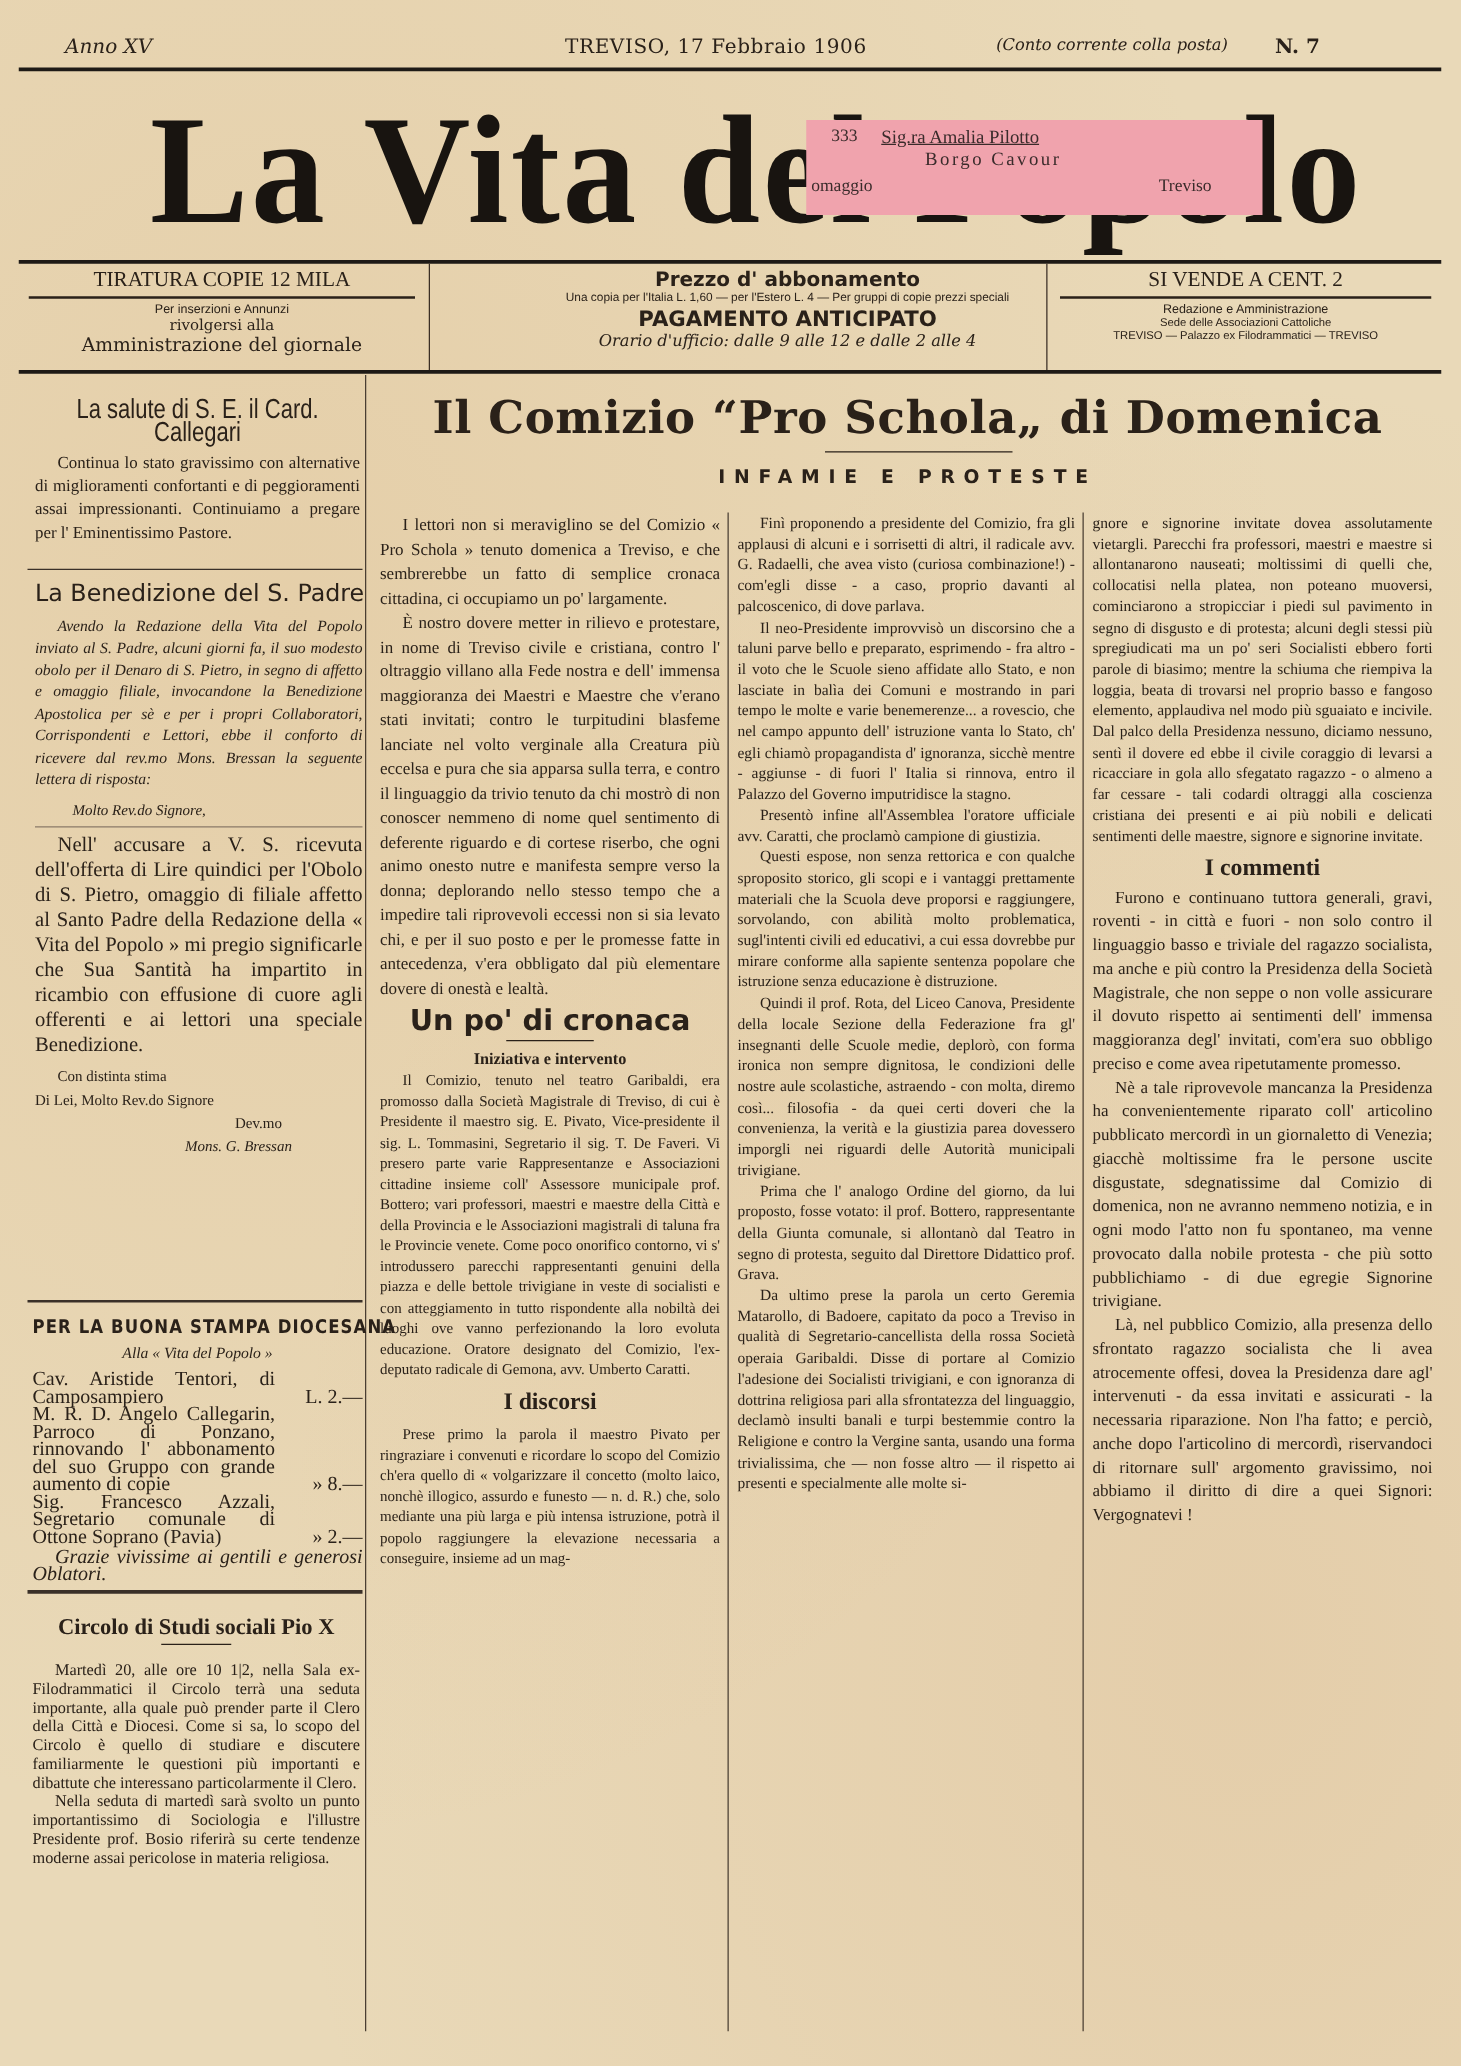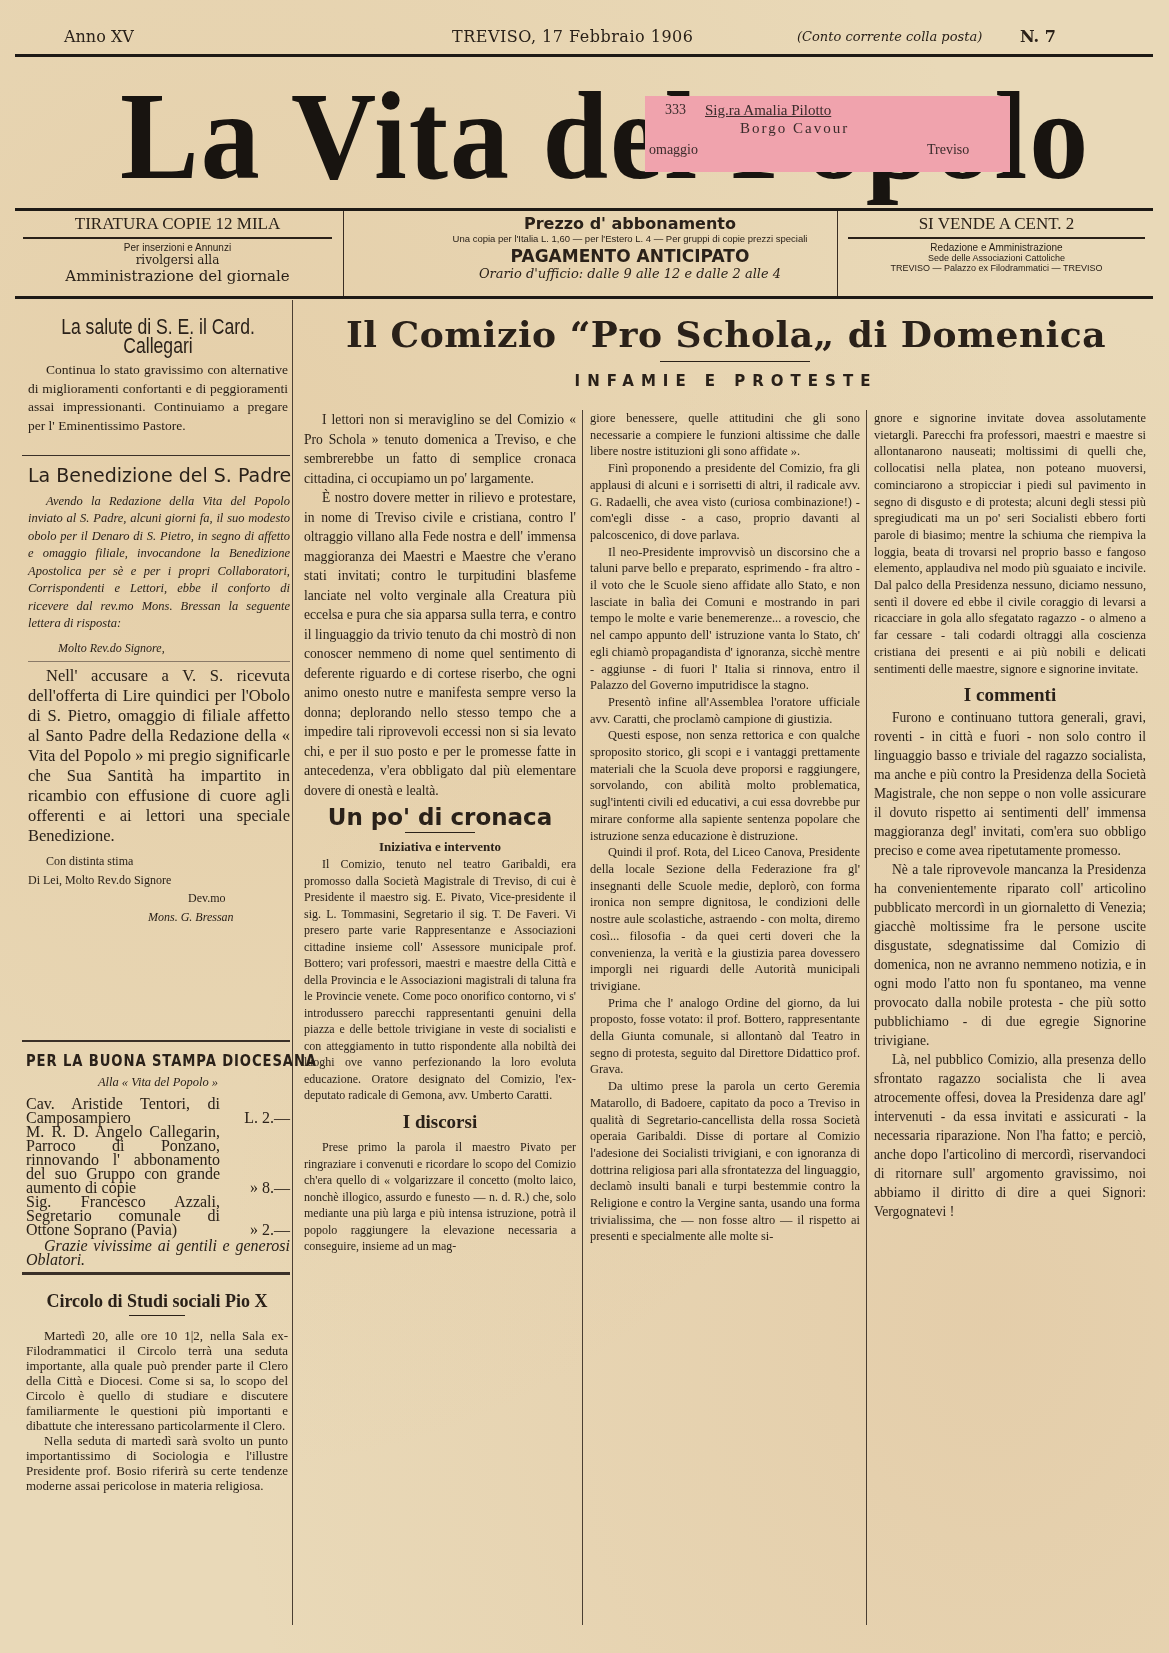--- a/index.html
+++ b/index.html
@@ -39,21 +39,21 @@
   .bigtitle { position:absolute; top:313px; left:300px; width:852px; font-family:"DejaVu Serif", serif; font-weight:bold; font-size:36px; text-align:center; letter-spacing:0.5px; }
   .subtitle { position:absolute; top:372px; left:300px; width:852px; text-align:center; font-family:"DejaVu Sans", sans-serif; font-weight:bold; font-size:15px; letter-spacing:7px; }
   .donation { display:flex; justify-content:space-between; }
   .donation .name { flex:1; }
   .donation .amt { width:70px; text-align:right; align-self:flex-end; }
 </style>
 </head>
 <body>
 
 <div class="abs topline">
-  <span style="left:12px;">Anno XV</span>
+  <span style="left:0;font-style:italic;">Anno XV</span>
   <span style="left:400px; letter-spacing:0.5px;">TREVISO, 17 Febbraio 1906</span>
   <span style="left:745px; font-style:italic; font-size:13px; top:2px;">(Conto corrente colla posta)</span>
   <span style="left:968px; font-weight:bold;">N. 7</span>
 </div>
 <div class="rule-thick" style="top:54px;"></div>
 
 <div class="masthead">La Vita del Popolo</div>
 
 <div class="label">
   <div style="left:20px; top:6px;">333</div>
@@ -149,21 +149,20 @@
   <p>È nostro dovere metter in rilievo e protestare, in nome di Treviso civile e cristiana, contro l' oltraggio villano alla Fede nostra e dell' immensa maggioranza dei Maestri e Maestre che v'erano stati invitati; contro le turpitudini blasfeme lanciate nel volto verginale alla Creatura più eccelsa e pura che sia apparsa sulla terra, e contro il linguaggio da trivio tenuto da chi mostrò di non conoscer nemmeno di nome quel sentimento di deferente riguardo e di cortese riserbo, che ogni animo onesto nutre e manifesta sempre verso la donna; deplorando nello stesso tempo che a impedire tali riprovevoli eccessi non si sia levato chi, e per il suo posto e per le promesse fatte in antecedenza, v'era obbligato dal più elementare dovere di onestà e lealtà.</p>
   <div class="h-sans" style="font-weight:bold; font-size:23px; margin:8px 0 4px;">Un po' di cronaca</div>
   <div style="width:70px; height:1px; background:#2a2119; margin:0 auto 4px;"></div>
   <div class="h-serif" style="font-size:13px;">Iniziativa e intervento</div>
   <p style="font-size:12px; line-height:16.5px;">Il Comizio, tenuto nel teatro Garibaldi, era promosso dalla Società Magistrale di Treviso, di cui è Presidente il maestro sig. E. Pivato, Vice-presidente il sig. L. Tommasini, Segretario il sig. T. De Faveri. Vi presero parte varie Rappresentanze e Associazioni cittadine insieme coll' Assessore municipale prof. Bottero; vari professori, maestri e maestre della Città e della Provincia e le Associazioni magistrali di taluna fra le Provincie venete. Come poco onorifico contorno, vi s' introdussero parecchi rappresentanti genuini della piazza e delle bettole trivigiane in veste di socialisti e con atteggiamento in tutto rispondente alla nobiltà dei luoghi ove vanno perfezionando la loro evoluta educazione. Oratore designato del Comizio, l'ex-deputato radicale di Gemona, avv. Umberto Caratti.</p>
   <div class="h-serif" style="font-size:19px; margin:8px 0;">I discorsi</div>
   <p style="font-size:12px; line-height:16.5px;">Prese primo la parola il maestro Pivato per ringraziare i convenuti e ricordare lo scopo del Comizio ch'era quello di « volgarizzare il concetto (molto laico, nonchè illogico, assurdo e funesto — n. d. R.) che, solo mediante una più larga e più intensa istruzione, potrà il popolo raggiungere la elevazione necessaria a conseguire, insieme ad un mag-</p>
 </div>
 
 <div class="col" style="left:590px; top:410px; width:270px; font-size:12.4px; line-height:16.7px;">
-  <p class="noind">giore benessere, quelle attitudini che gli sono necessarie a compiere le funzioni altissime che dalle libere nostre istituzioni gli sono affidate ».</p>
   <p>Finì proponendo a presidente del Comizio, fra gli applausi di alcuni e i sorrisetti di altri, il radicale avv. G. Radaelli, che avea visto (curiosa combinazione!) - com'egli disse - a caso, proprio davanti al palcoscenico, di dove parlava.</p>
   <p>Il neo-Presidente improvvisò un discorsino che a taluni parve bello e preparato, esprimendo - fra altro - il voto che le Scuole sieno affidate allo Stato, e non lasciate in balìa dei Comuni e mostrando in pari tempo le molte e varie benemerenze... a rovescio, che nel campo appunto dell' istruzione vanta lo Stato, ch' egli chiamò propagandista d' ignoranza, sicchè mentre - aggiunse - di fuori l' Italia si rinnova, entro il Palazzo del Governo imputridisce la stagno.</p>
   <p>Presentò infine all'Assemblea l'oratore ufficiale avv. Caratti, che proclamò campione di giustizia.</p>
   <p>Questi espose, non senza rettorica e con qualche sproposito storico, gli scopi e i vantaggi prettamente materiali che la Scuola deve proporsi e raggiungere, sorvolando, con abilità molto problematica, sugl'intenti civili ed educativi, a cui essa dovrebbe pur mirare conforme alla sapiente sentenza popolare che istruzione senza educazione è distruzione.</p>
   <p>Quindi il prof. Rota, del Liceo Canova, Presidente della locale Sezione della Federazione fra gl' insegnanti delle Scuole medie, deplorò, con forma ironica non sempre dignitosa, le condizioni delle nostre aule scolastiche, astraendo - con molta, diremo così... filosofia - da quei certi doveri che la convenienza, la verità e la giustizia parea dovessero imporgli nei riguardi delle Autorità municipali trivigiane.</p>
   <p>Prima che l' analogo Ordine del giorno, da lui proposto, fosse votato: il prof. Bottero, rappresentante della Giunta comunale, si allontanò dal Teatro in segno di protesta, seguito dal Direttore Didattico prof. Grava.</p>
   <p>Da ultimo prese la parola un certo Geremia Matarollo, di Badoere, capitato da poco a Treviso in qualità di Segretario-cancellista della rossa Società operaia Garibaldi. Disse di portare al Comizio l'adesione dei Socialisti trivigiani, e con ignoranza di dottrina religiosa pari alla sfrontatezza del linguaggio, declamò insulti banali e turpi bestemmie contro la Religione e contro la Vergine santa, usando una forma trivialissima, che — non fosse altro — il rispetto ai presenti e specialmente alle molte si-</p>
 </div>
 
 <div class="col" style="left:874px; top:410px; width:272px; font-size:12.4px; line-height:16.7px;">

